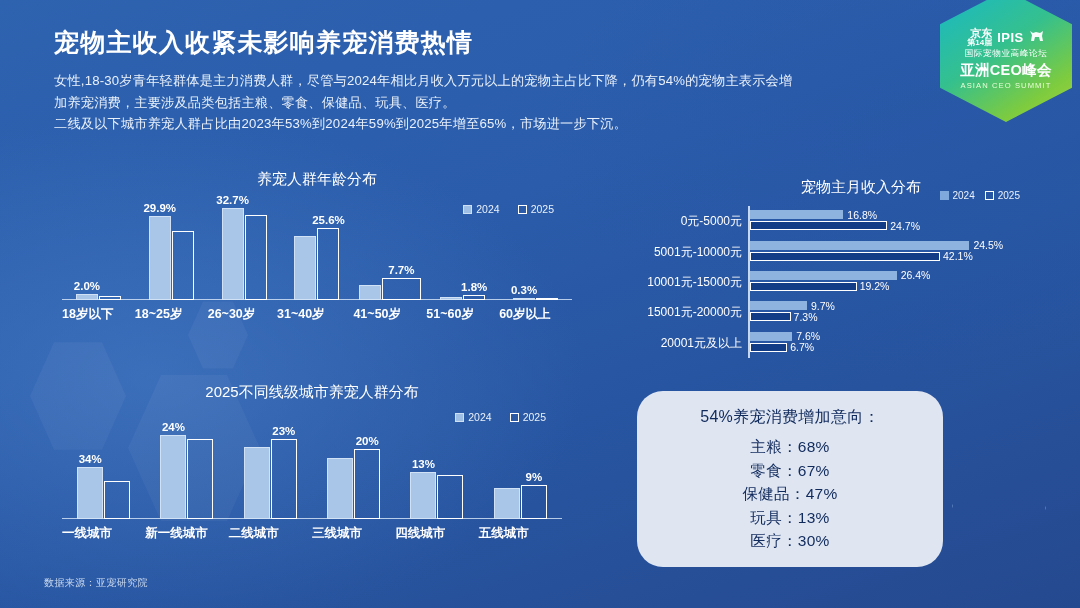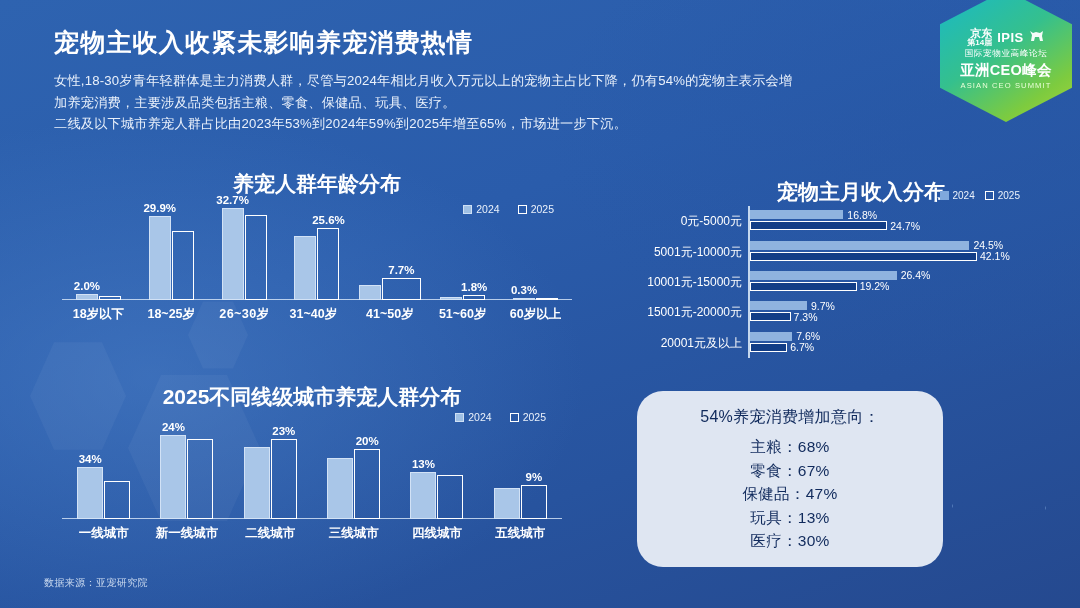--- a/index.html
+++ b/index.html
@@ -52,21 +52,21 @@
   .badge-r1 { display: flex; align-items: center; gap: 5px; }
   .badge-jd { font-size: 11px; font-weight: bold; color: #ffffff; line-height: 1.05; text-align: right; }
   .badge-jd small { display: block; font-size: 8px; font-weight: bold; }
   .badge-ipis { font-size: 13px; font-weight: bold; color: #ffffff; letter-spacing: .5px; }
   .badge-mark { font-size: 12px; color: #ffffff; }
   .badge-r2 { font-size: 8.6px; color: #ffffff; letter-spacing: .6px; }
   .badge-r3 { font-size: 14.5px; font-weight: bold; color: #ffffff; letter-spacing: .3px; }
   .badge-r4 { font-size: 7.6px; color: #e9ffd8; letter-spacing: 1.1px; }
 
   
-  .chart-title { font-size: 21px; font-weight: bold; color: #ffffff; text-align: center; }
+  .chart-title { font-size: 15px; font-weight: normal; color: #ffffff; text-align: center; }
   .legend { display: flex; align-items: center; gap: 18px; font-size: 10.5px; color: #eaf1fb; }
   .legend-item { display: flex; align-items: center; gap: 4px; }
   .sw { width: 9px; height: 9px; display: inline-block; }
   .sw-2024-v { background: #9fc0e4; border: 1px solid #cfe0f5; }
   .sw-2025-v { background: transparent; border: 1.2px solid #ffffff; }
   .sw-2024-h { background: #7fa8dd; }
   .sw-2025-h { background: transparent; border: 1.2px solid #ffffff; }
 
   
   .vchart { position: absolute; }
@@ -74,21 +74,21 @@
   .axis-line { position: absolute; left: 0; right: 0; height: 1.4px; background: rgba(220,234,250,0.8); }
   .vgroup { position: absolute; bottom: 0; display: flex; align-items: flex-end; justify-content: center; gap: 1px; }
   .vbar { width: 22px; position: relative; }
   .vbar.b2024 { background: #a9c6e8; border: 1px solid #d2e2f6; }
   .vbar.b2025 { background: transparent; border: 1.4px solid #ffffff; }
   .vlabel {
     position: absolute; bottom: 100%; left: 50%; transform: translateX(-50%);
     margin-bottom: 3px; font-size: 11.5px; font-weight: bold; color: #ffffff; white-space: nowrap;
   }
   .vcat {
-    position: absolute; text-align: center; font-size: 12.5px;
+    position: absolute; font-size: 12.5px;
     color: #ffffff; white-space: nowrap; font-weight: bold;
   }
 
   
   .hrow { position: absolute; left: 0; right: 0; }
   .hcat {
     position: absolute; right: 100%; margin-right: 8px; top: 50%;
     transform: translateY(-50%); font-size: 12px; color: #ffffff; white-space: nowrap;
   }
   .hbar { position: absolute; left: 0; height: 9px; }
@@ -205,21 +205,21 @@
         <div class="vgroup" style="left: 437.143px; width: 72.8571px; height: 98px;">
           <div class="vbar b2024" style="height: 2px; width: 22px;">
             <div class="vlabel">0.3%</div>
           </div>
           <div class="vbar b2025" style="height: 2px; width: 22px;"></div>
         </div>
       </div>
     <div id="cats-age" style="position:absolute; left:0; right:0; top:136px; height:20px;">
         <div class="vcat" style="left: 0px; width: 72.8571px;">18岁以下</div>
         <div class="vcat" style="left: 72.8571px; width: 72.8571px;">18~25岁</div>
-        <div class="vcat" style="left: 145.714px; width: 72.8571px; font-family: Liberation Mono, monospace;">26~30岁</div>
+        <div class="vcat" style="left: 145.714px; width: 72.8571px;">26~30岁</div>
         <div class="vcat" style="left: 215px; width: 72.8571px;">31~40岁</div>
         <div class="vcat" style="left: 291.429px; width: 72.8571px;">41~50岁</div>
         <div class="vcat" style="left: 364.286px; width: 72.8571px;">51~60岁</div>
         <div class="vcat" style="left: 437.143px; width: 72.8571px;">60岁以上</div>
       </div>
   </div>
 
   <div class="vchart" style="left:626px; top:178px; width:430px; height:190px;">
     <div class="chart-title" style="margin-left:40px;">宠物主月收入分布</div>
     <div class="legend" style="position:absolute; right:36px; top:12px; gap:10px; font-size:10px;">
@@ -241,21 +241,21 @@
           </div>
           <div class="hbar h2025" style="width: 137.222px; top: 15.2px;">
             <span class="hval">24.7%</span>
           </div>
         </div>
         <div class="hrow" style="top: 30.4px; height: 30.4px;">
           <div class="hcat">5001元-10000元</div>
           <div class="hbar h2024" style="width: 219.444px; top: 4.2px;">
             <span class="hval">24.5%</span>
           </div>
-          <div class="hbar h2025" style="width: 227px; top: 15.2px;">
+          <div class="hbar h2025" style="width: 190px; top: 15.2px;">
             <span class="hval">42.1%</span>
           </div>
         </div>
         <div class="hrow" style="top: 60.8px; height: 30.4px;">
           <div class="hcat">10001元-15000元</div>
           <div class="hbar h2024" style="width: 146.667px; top: 4.2px;">
             <span class="hval">26.4%</span>
           </div>
           <div class="hbar h2025" style="width: 106.667px; top: 15.2px;">
             <span class="hval">19.2%</span>

